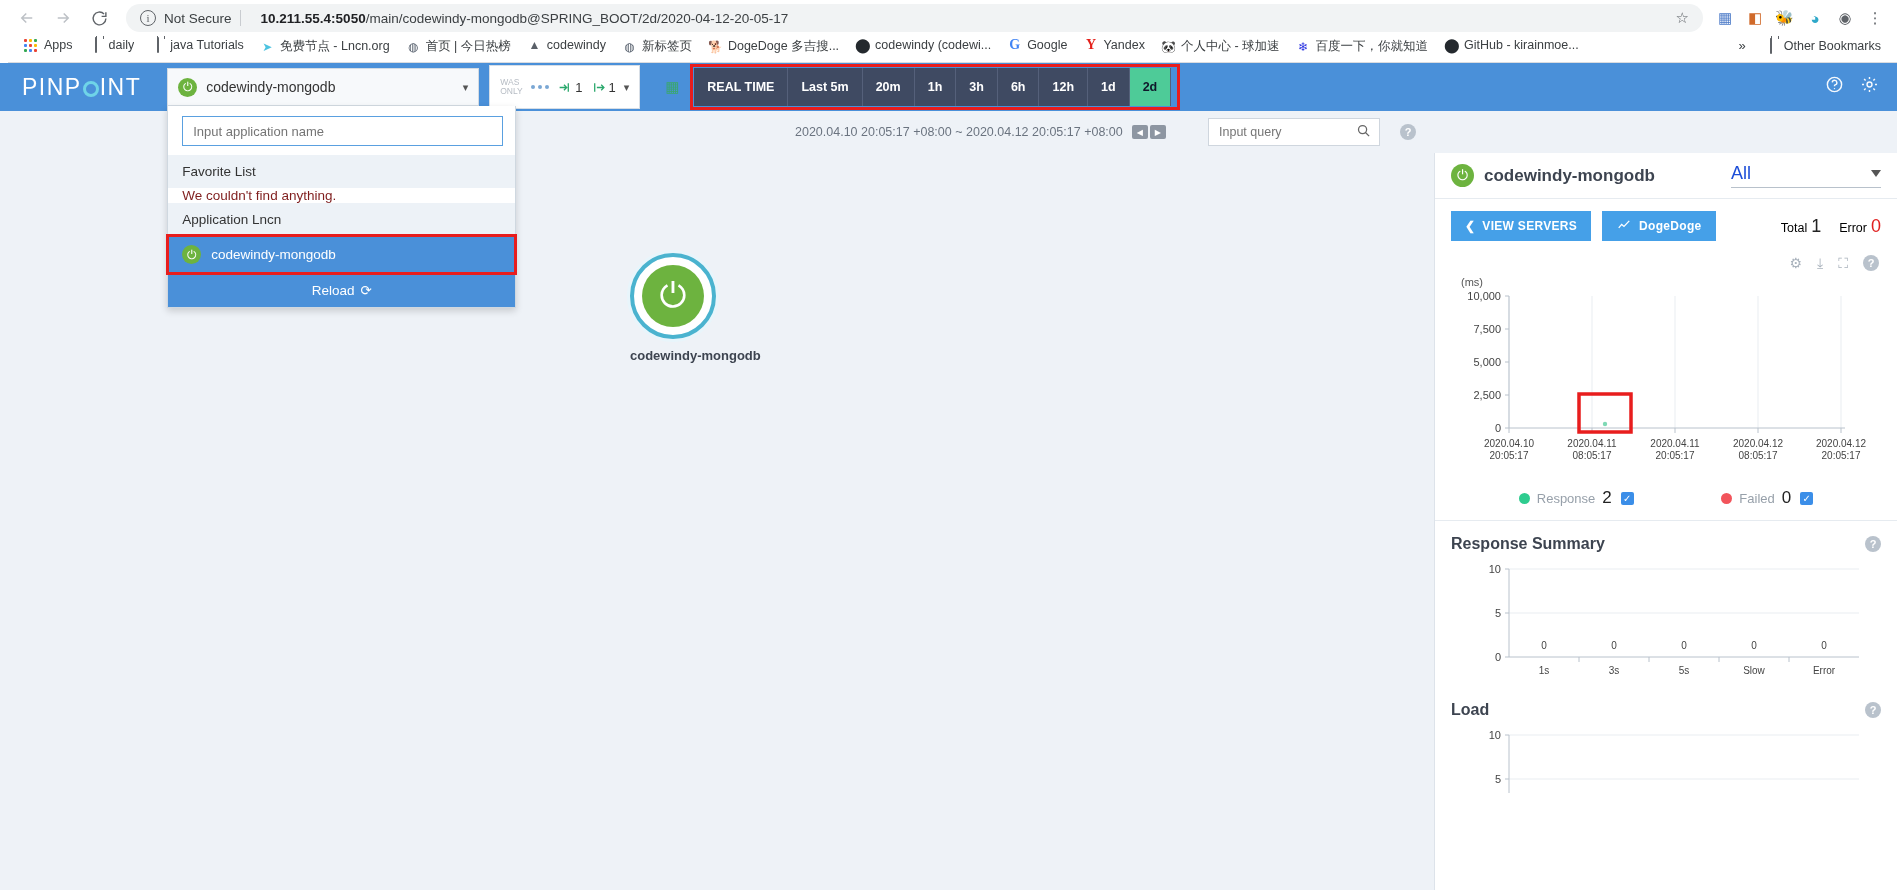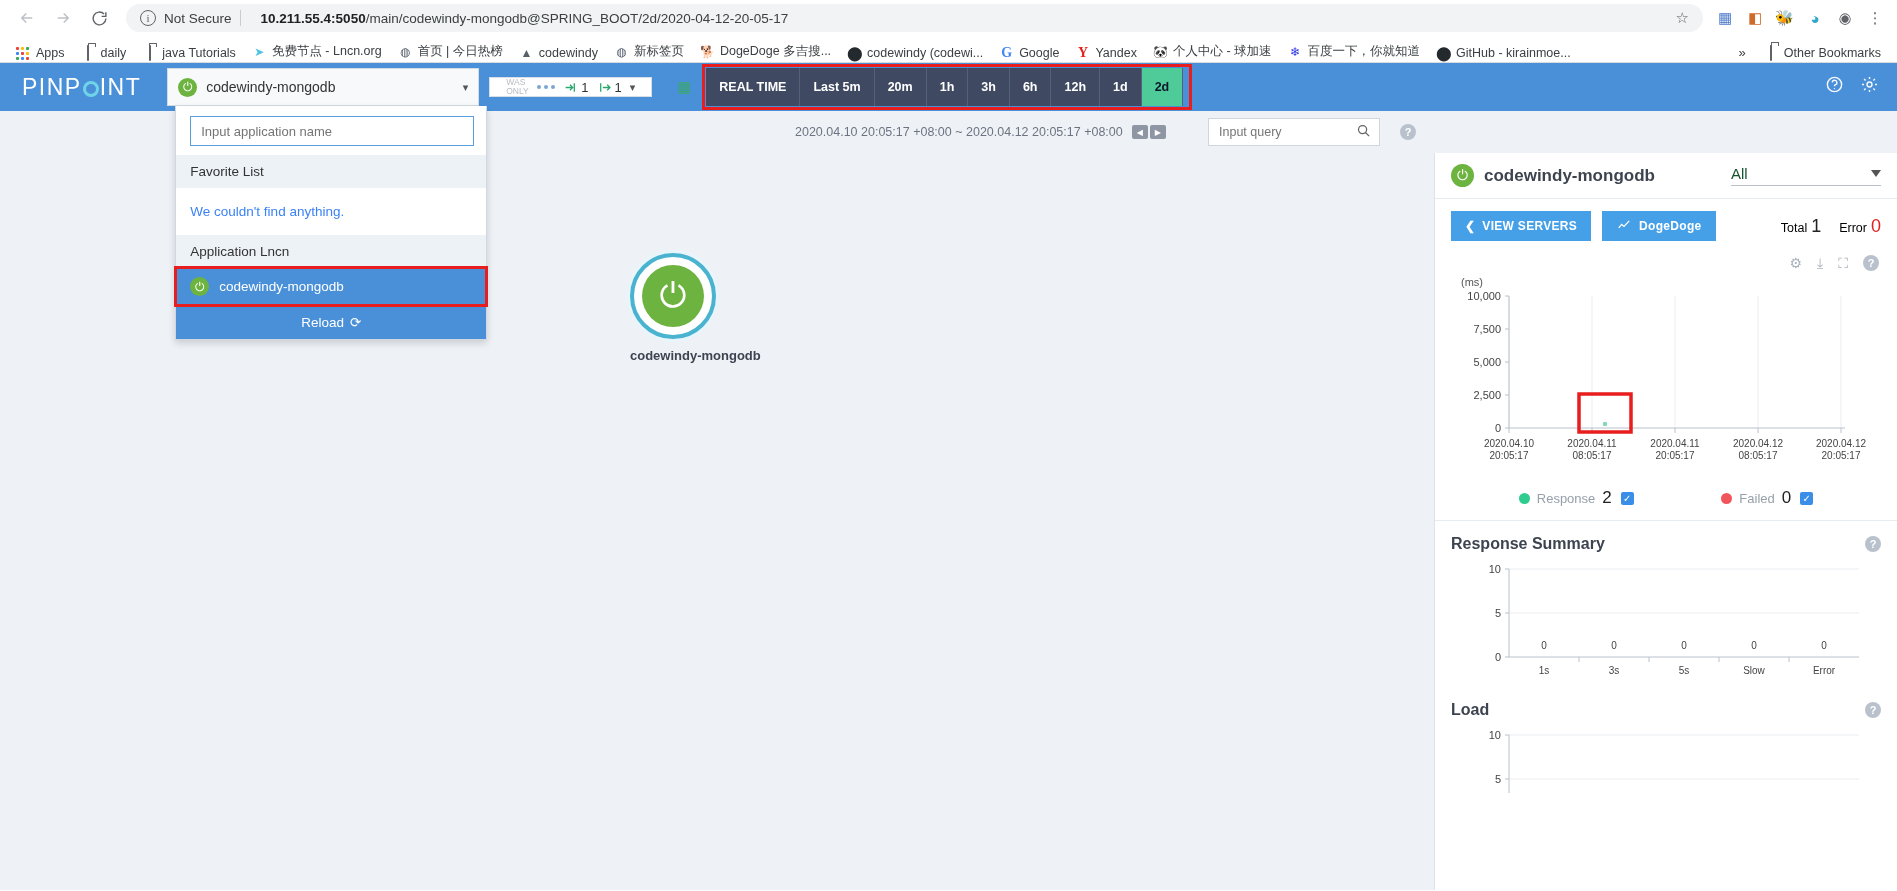--- a/index.html
+++ b/index.html
@@ -39,23 +39,23 @@
   .omni-url b { font-weight: 700; color: #202124; }
   .omni-star { margin-left: auto; color: #5f6368; font-size: 15px; flex: 0 0 auto; }
   .top-ext { display: flex; align-items: center; gap: 6px; flex: 0 0 auto; }
   .ext-icon {
     width: 24px; height: 24px; display: flex; align-items: center;
     justify-content: center; font-size: 15px; cursor: pointer;
   }
 
   
   .bookmarks {
-    height: 27px; display: flex; align-items: flex-end; padding: 0 8px;
+    height: 27px; display: flex; align-items: flex-start; padding: 0 8px;
     gap: 0px; border-bottom: 1px solid #dadce0; background: #fff;
-    font-size: 12.5px; color: #3c4043; white-space: nowrap; overflow: hidden;
+    font-size: 12.5px; color: #3c4043; white-space: nowrap; overflow: hidden; margin-left: 8px;
   }
   .bm {
     display: flex; align-items: center; gap: 5px; padding: 2px 8px;
     border-radius: 4px; cursor: pointer; flex: 0 0 auto;
   }
   .bm-ico { font-size: 12px; width: 15px; text-align: center; line-height: 1; }
   .bm-label { max-width: 160px; overflow: hidden; text-overflow: ellipsis; }
   .bm-apps-grid {
     width: 13px; height: 13px; display: grid;
     grid-template-columns: repeat(3, 3px); grid-template-rows: repeat(3, 3px);
@@ -100,51 +100,51 @@
   .spring-ico {
     width: 19px; height: 19px; border-radius: 50%; background: #6db33f;
     display: flex; align-items: center; justify-content: center;
     color: #fff; font-size: 12px; flex: 0 0 auto;
   }
   .app-select-text { font-size: 14px; color: #333; flex: 1 1 auto; }
   .caret { color: #555; font-size: 11px; }
 
   
   .dropdown {
-    position: absolute; top: 38px; left: 8px; width: 312px;
+    position: absolute; top: 38px; left: 0; width: 349px;
     background: #fff; border: 1px solid #cfd8e0; border-top: none;
     box-shadow: 0 3px 7px rgba(0,0,0,.16); z-index: 40;
   }
   .dd-searchwrap { padding: 10px 12px 9px 14px; }
   .dd-search {
     width: 100%; height: 30px; border: 1px solid #5aa0e0; outline: none;
     padding: 0 10px; font-size: 13px; color: #666;
     font-family: "Liberation Sans", sans-serif;
   }
   .dd-section {
     padding: 9px 14px; font-size: 13.5px; color: #333; background: #edf2f7;
     font-weight: 400;
   }
-  .dd-empty { padding: 16px 14px; font-size: 13.5px; color: #3b82f6; background: #fff; }
+  .dd-empty { padding: 0 14px; font-size: 13.5px; color: #7f1d1d; background: #fff; }
   .dd-item {
     padding: 9px 14px; display: flex; align-items: center; gap: 10px;
     background: #4a90d9; color: #fff; font-size: 13.5px; cursor: pointer;
     position: relative;
   }
   .dd-item-hl { outline: 3px solid #e81d1d; outline-offset: -1px; z-index: 2; }
   .dd-reload {
     background: #4a90d9; color: #fff; text-align: center; font-size: 13.5px;
     padding: 9px 14px; cursor: pointer; display: flex; align-items: center;
     justify-content: center; gap: 6px;
   }
 
   
   .srv-box {
-    margin-left: 10px; height: 20px; background: #fff; border: 1px solid #d7dee6;
-    display: flex; align-items: center; gap: 8px; padding: 0 16px; font-size: 13px;
+    margin-left: 10px; height: 44px; background: #fff; border: 1px solid #d7dee6;
+    display: flex; align-items: center; gap: 8px; padding: 0 10px; font-size: 13px;
   }
   .was-only { font-size: 8.5px; color: #b6bcc4; line-height: 1.05; }
   .dots3 { display: flex; gap: 2.5px; align-items: center; }
   .dots3 i { width: 4.5px; height: 4.5px; border-radius: 50%; background: #7aa7d4; display: block; }
   .cnt { display: flex; align-items: center; gap: 3px; color: #333; }
   .cnt svg { display: block; }
 
   
   .range-wrap {
     margin-left: 22px; display: flex; align-items: center; position: relative;
@@ -223,21 +223,21 @@
     overflow: hidden; position: relative;
   }
   .rp-title {
     height: 46px; display: flex; align-items: center; padding: 0 16px; gap: 10px;
     border-bottom: 1px solid #e6ebf0;
   }
   .rp-title .spring-ico { width: 23px; height: 23px; font-size: 14px; }
   .rp-title-text { font-size: 17px; color: #3d4450; font-weight: bold; }
   .rp-select {
     margin-left: auto; width: 150px; border-bottom: 1px solid #b8c1cb;
-    display: flex; align-items: center; font-size: 15px; color: #14532d;
+    display: flex; align-items: center; font-size: 18px; color: #1d4ed8;
     padding-bottom: 3px; cursor: pointer;
   }
   .rp-select .tri {
     margin-left: auto; width: 0; height: 0; border-left: 5px solid transparent;
     border-right: 5px solid transparent; border-top: 7px solid #555;
   }
   .rp-actions { display: flex; align-items: center; padding: 12px 16px; gap: 11px; }
   .btn-blue {
     background: #45a0e8; color: #fff; border: none; font-size: 12px; font-weight: bold;
     letter-spacing: .3px; height: 30px; padding: 0 14px; display: flex;

